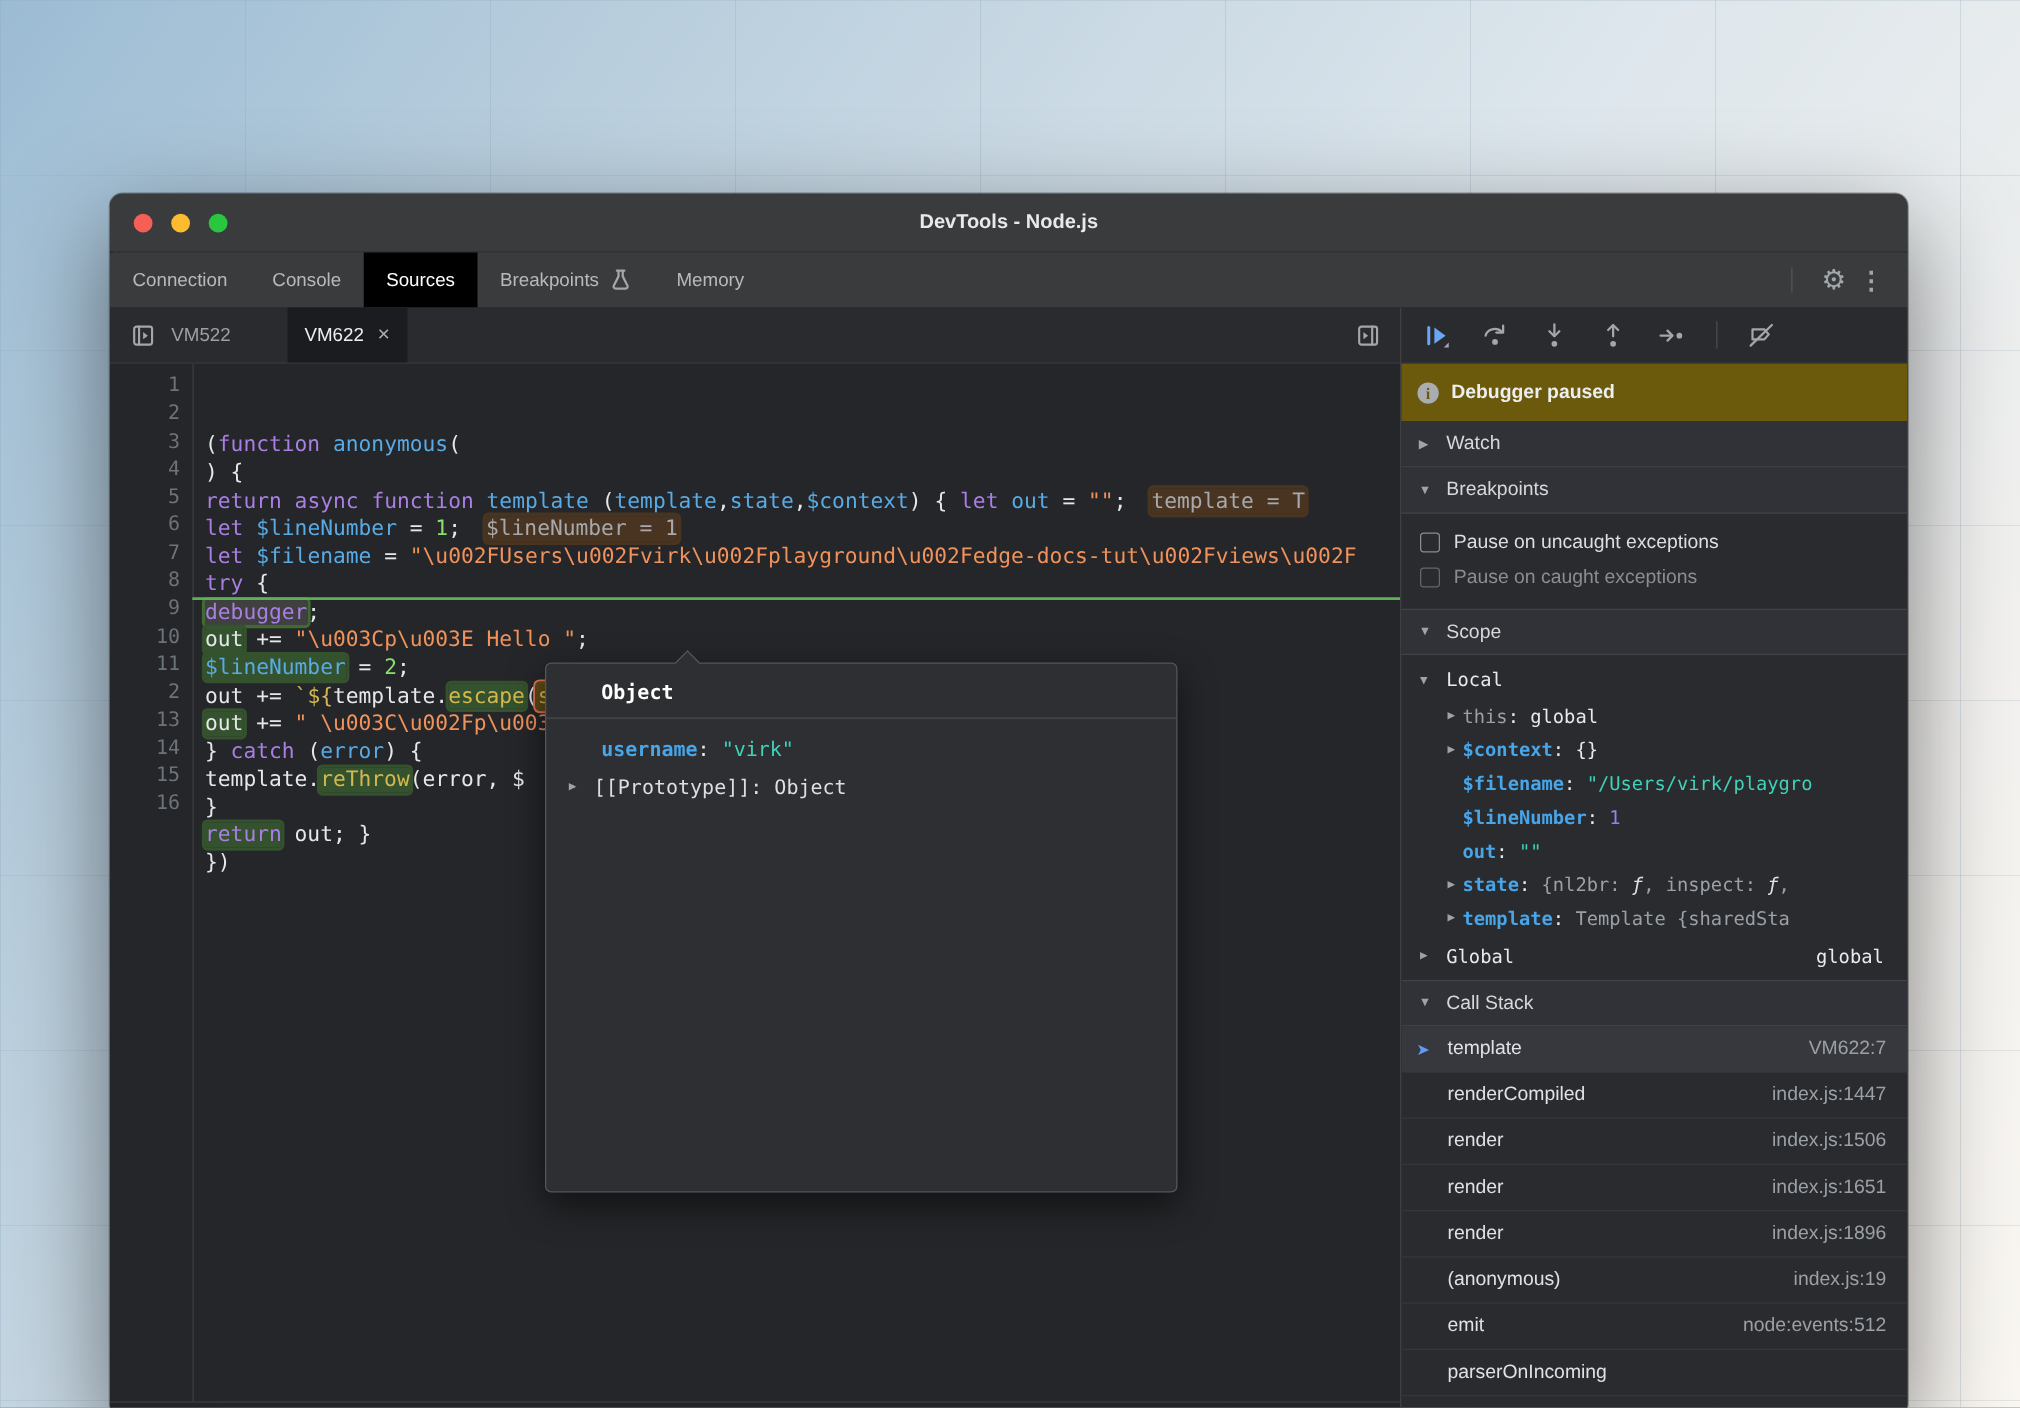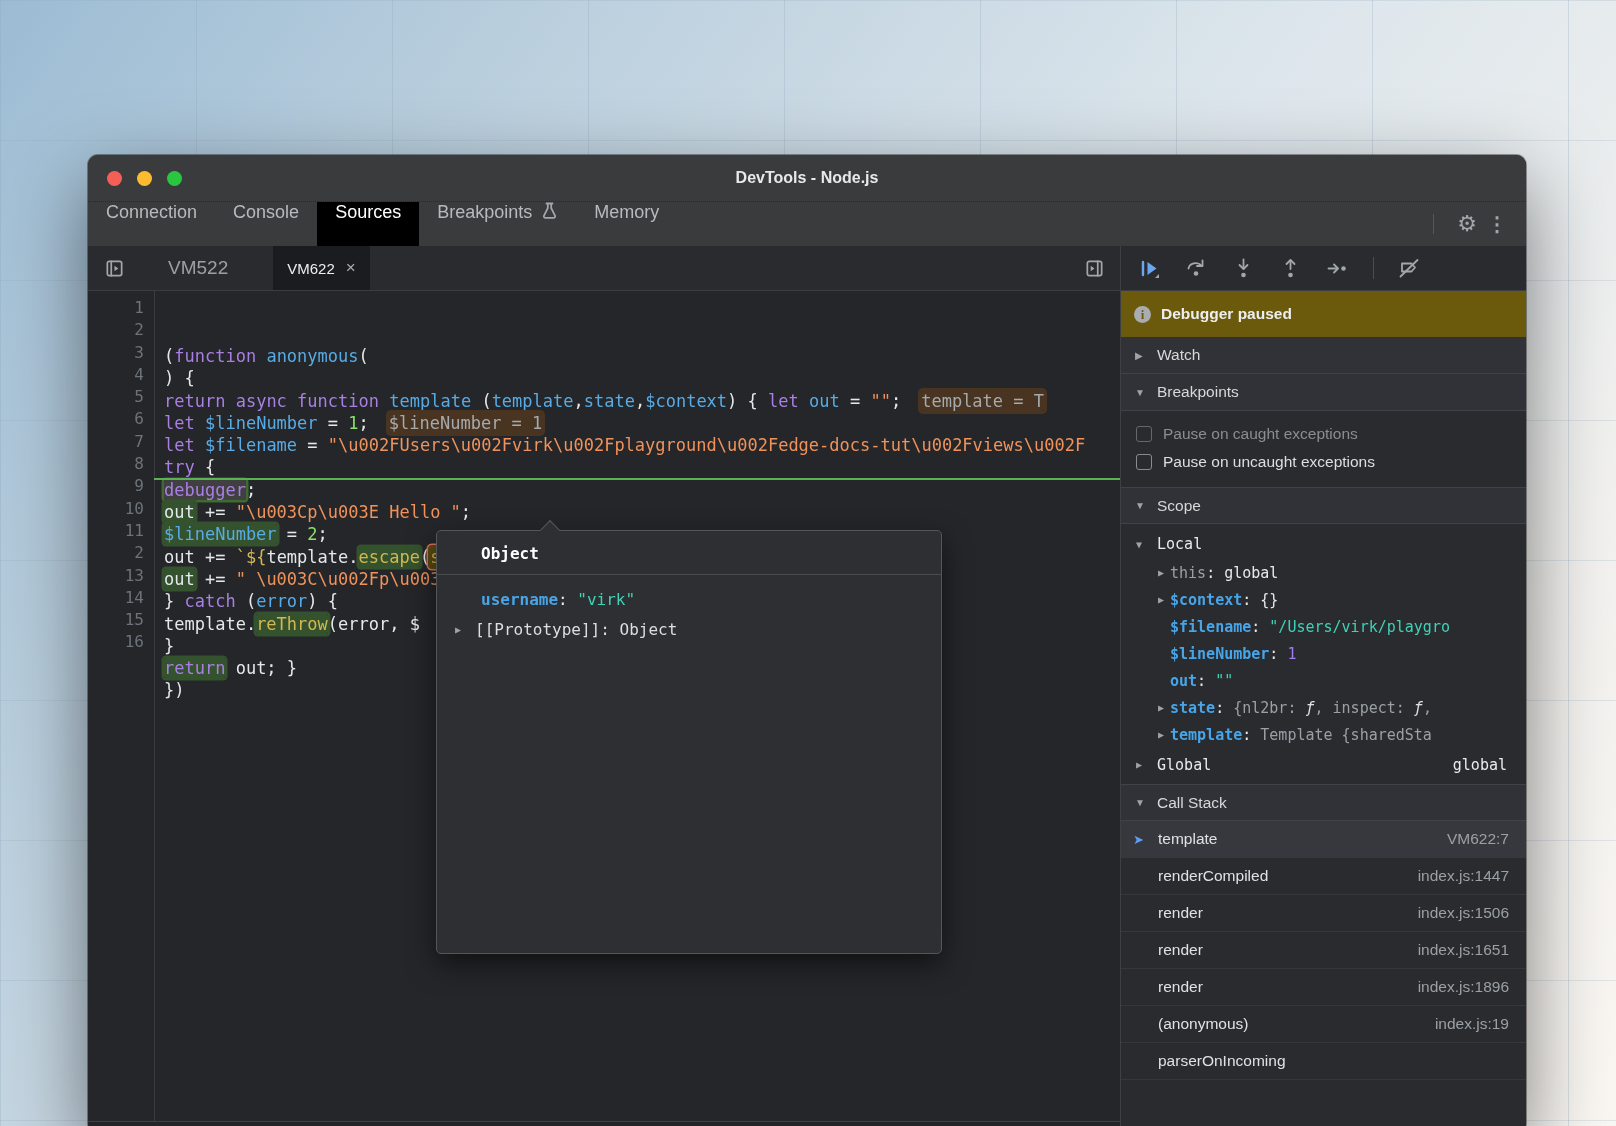--- a/index.html
+++ b/index.html
@@ -23,36 +23,36 @@
   .titlebar{ height:46px; background:#3a3b3d; position:relative;
     display:flex; align-items:center; justify-content:center; flex:none;}
   .lights{ position:absolute; left:19px; top:0; height:100%; display:flex; align-items:center; gap:15px;}
   .light{ width:15px; height:15px; border-radius:50%;}
   .light.r{background:#f65f57}.light.y{background:#fdbc2f}.light.g{background:#29c63f}
   .title{ color:#e8e9ea; font-size:16px; font-weight:bold;}
 
   
   .tabbar{ height:45px; background:#3a3b3d; border-top:1px dotted #28292b;
     display:flex; align-items:stretch; flex:none;}
-  .tab{ display:flex; align-items:flex-start; gap:9px; padding:0 18px; color:#b7babd; font-size:18px; cursor:default;}
+  .tab{ display:flex; align-items:center; gap:9px; padding:0 18px; color:#b7babd; font-size:15px; cursor:default;}
   .tab.active{ background:#000; color:#fff;}
   .tab svg{ display:block;}
   .tabbar-right{ margin-left:auto; display:flex; align-items:center; gap:0; padding-right:16px;}
   .vdiv{ width:1px; height:20px; background:#55575a; margin-right:16px;}
   .gear{ font-size:22px; color:#a2a7ac; width:34px; text-align:center;}
   .kebab{ font-size:20px; color:#a2a7ac; width:26px; text-align:center; font-weight:bold;}
 
   
   .content{ flex:1; display:flex; min-height:0;}
   .left{ width:1032px; flex:none; display:flex; flex-direction:column; min-height:0;}
 
   .srcstrip{ height:45px; flex:none; background:#2a2b2e; border-bottom:1px solid #3b3d41;
     display:flex; align-items:center;}
   .navtoggle{ margin-left:16px; width:21px; height:21px; flex:none;}
-  .srclabel{ margin-left:43px; color:#9aa0a6; font-size:19px;}
+  .srclabel{ margin-left:12px; color:#9aa0a6; font-size:15px;}
   .srctab{ margin-left:45px; height:100%; display:flex; align-items:center; gap:11px;
     padding:0 14px; background:#1b1c1f; color:#eceef0; font-size:15px;}
   .srctab .x{ color:#a8adb2; font-size:17px;}
   .sidetoggle{ margin-left:auto; margin-right:15px; width:21px; height:21px; flex:none;}
 
   
   .editor{ flex:1; position:relative; overflow:hidden; background:#242629;
     font-family:"DejaVu Sans Mono", monospace; font-size:17px; padding-top:6px;}
   .editor::before{ content:""; position:absolute; left:66px; top:0; bottom:0; width:1px; background:#3a3c40;}
   .code-line{ display:flex; height:22.3px; line-height:22.3px; white-space:pre;}
@@ -280,27 +280,27 @@
         <span class="tri">▶</span>
         <span>Watch</span>
       </div>
 
       <div class="sec-hdr">
         <span class="tri">▼</span>
         <span>Breakpoints</span>
       </div>
 
       <div class="checks">
+        <div class="cb-row">
+          <span class="cb"></span>
+          <span>Pause on uncaught exceptions</span>
+        </div>
         <div class="cb-row disabled">
           <span class="cb"></span>
           <span>Pause on caught exceptions</span>
-        </div>
-        <div class="cb-row">
-          <span class="cb"></span>
-          <span>Pause on uncaught exceptions</span>
         </div>
       </div>
 
       <div class="sec-hdr bt">
         <span class="tri">▼</span>
         <span>Scope</span>
       </div>
 
       <div class="scopetree" id="scope-tree">
           <div class="tree-row grp-hdr"><span class="tri">▼</span><span> Local</span></div>
@@ -345,20 +345,25 @@
             <span class="name">render</span>
             <span class="loc">index.js:1896</span>
           </div>
           <div class="frame">
             <span class="marker"></span>
             <span class="name">(anonymous)</span>
             <span class="loc">index.js:19</span>
           </div>
           <div class="frame">
             <span class="marker"></span>
+            <span class="name">emit</span>
+            <span class="loc">node:events:512</span>
+          </div>
+          <div class="frame">
+            <span class="marker"></span>
             <span class="name">parserOnIncoming</span>
             <span class="loc"></span>
           </div>
         </div>
 
     </div>
   </div>
 </div>
 
 </body></html>

